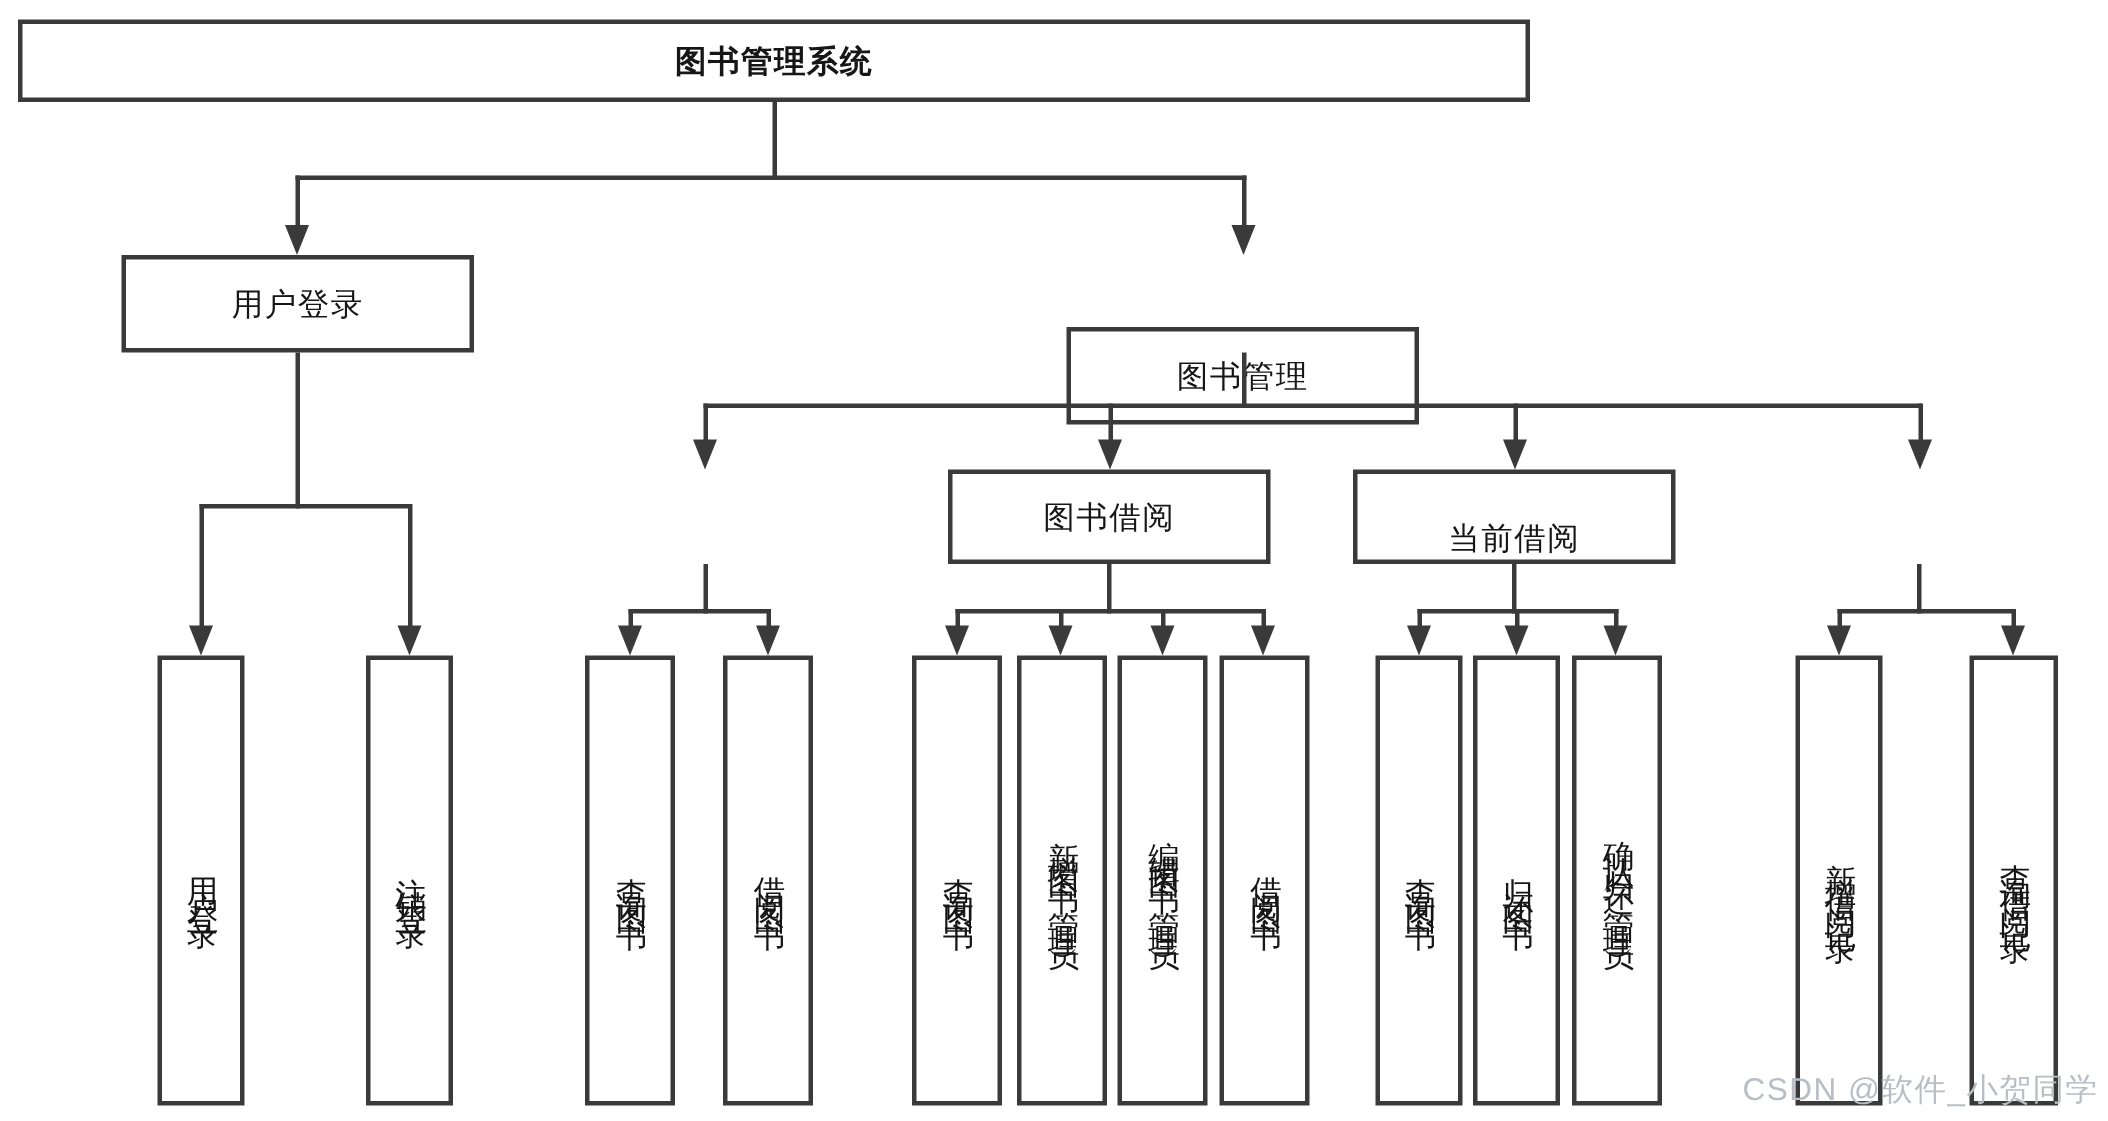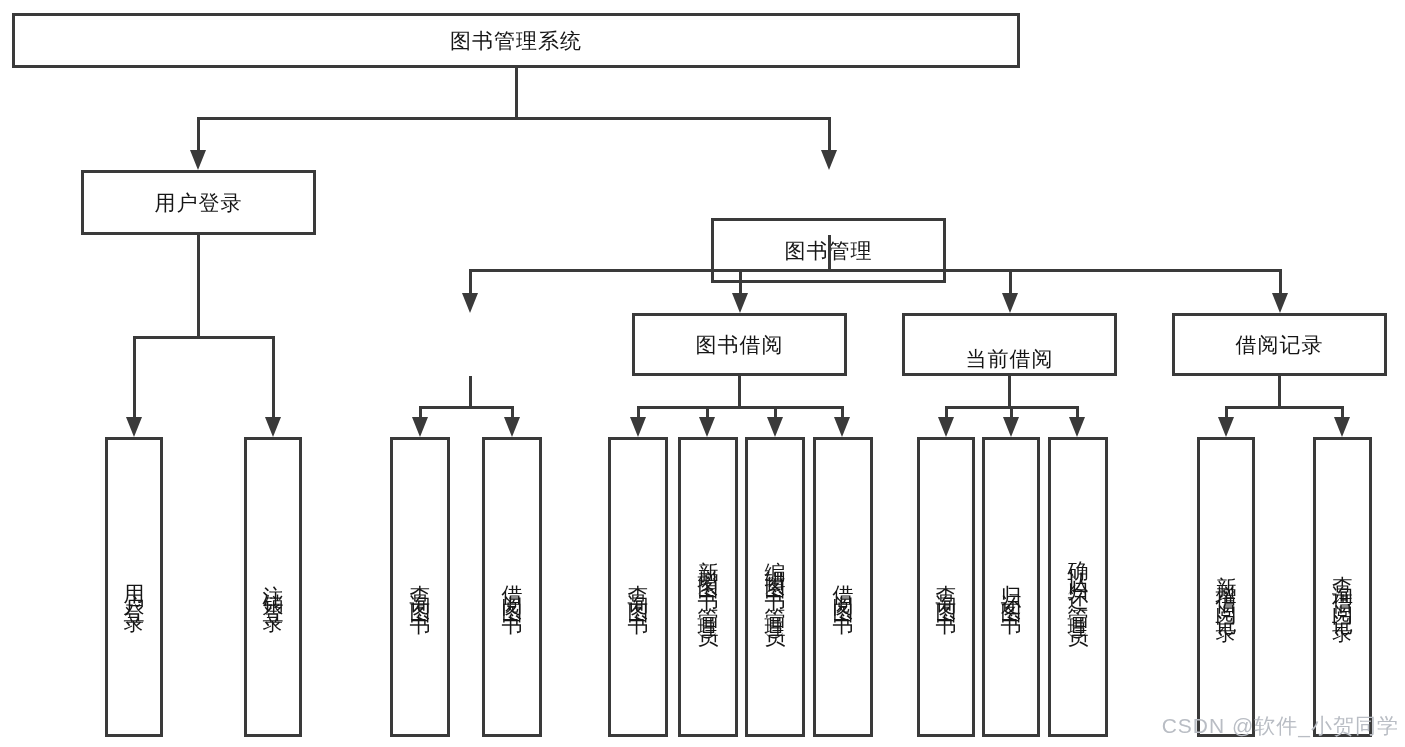--- a/index.html
+++ b/index.html
@@ -56,39 +56,36 @@
     letter-spacing:1px;
     z-index:5;
     white-space:nowrap;
   }
 </style>
 </head>
 <body>
 
 <div id="stage">
 
-  <div class="box" style="left:12px;top:13px;width:1008px;height:55px;">
+  <div class="box" style="left:12px;top:13px;width:1008px;height:55px;font-weight:bold;">
     <span>图书管理系统</span>
   </div>
 
   <div class="box" style="left:81px;top:170px;width:235px;height:65px;">
     <span>用户登录</span>
   </div>
   <div class="box" style="left:711px;top:170px;width:235px;height:65px;margin-top:48px;">
     <span>图书管理</span>
   </div>
 
   <div class="box" style="left:632px;top:313px;width:215px;height:63px;">
     <span>图书借阅</span>
   </div>
   <div class="box" style="left:902px;top:313px;width:215px;height:63px;align-items:flex-end;">
     <span>当前借阅</span>
-  </div>
-  <div class="box" style="left:1172px;top:313px;width:215px;height:63px;">
-    <span>借阅记录</span>
   </div>
 
   <div class="box v-box" style="left:105px;top:437px;width:58px;height:300px;">
     <span>用户登录</span>
   </div>
   <div class="box v-box" style="left:244px;top:437px;width:58px;height:300px;">
     <span>注销登录</span>
   </div>
 
   <div class="box v-box" style="left:390px;top:437px;width:60px;height:300px;">

